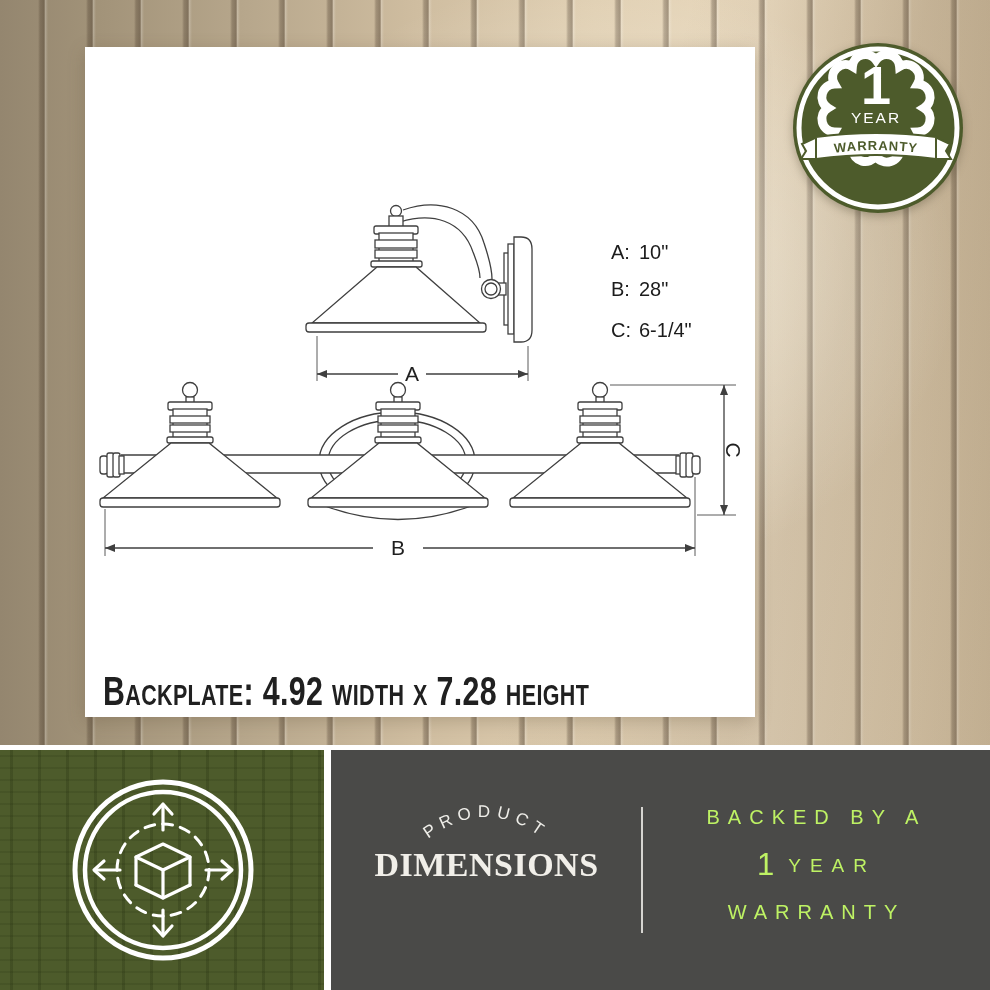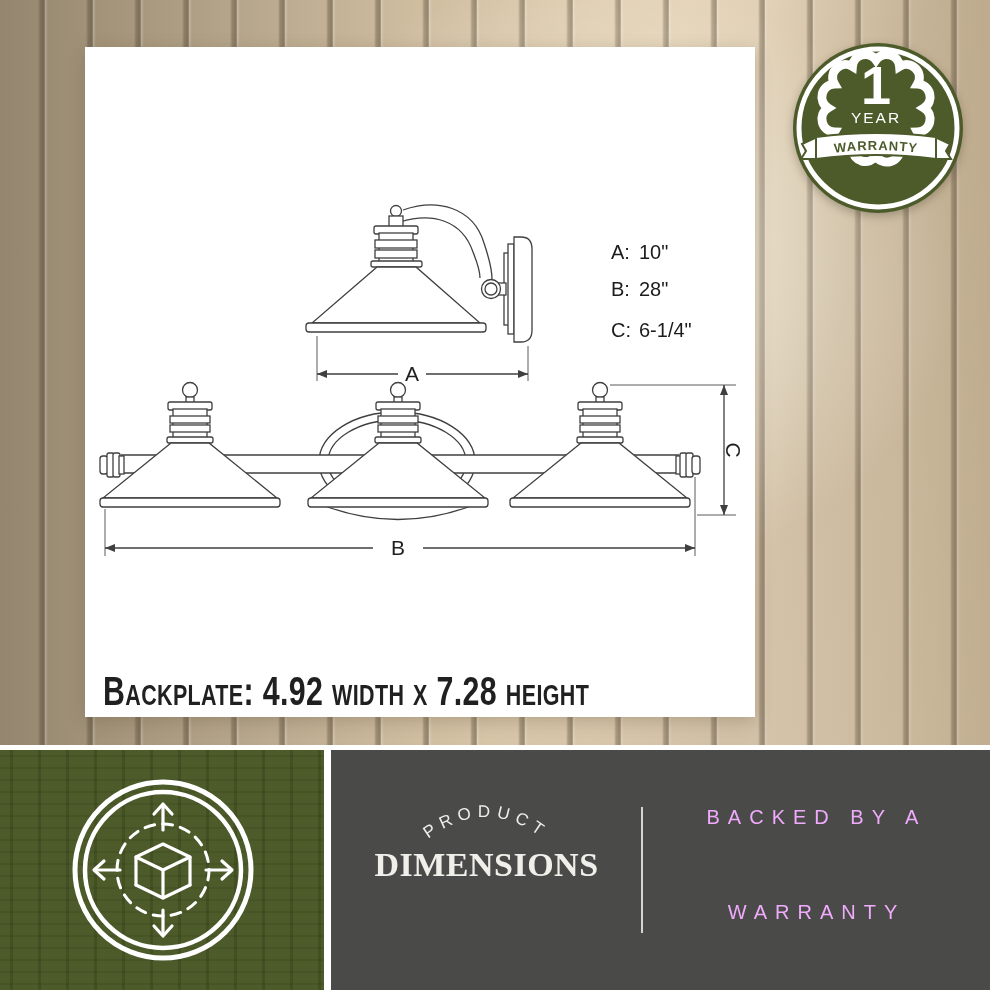--- a/index.html
+++ b/index.html
@@ -53,21 +53,21 @@
       repeating-linear-gradient(0deg, rgba(23,33,6,0) 0 5px, rgba(23,33,6,0.12) 5px 7px, rgba(23,33,6,0) 7px 12px);}
   .tile svg{position:absolute;left:0;top:0;}
 
   .panel{position:absolute;left:331px;top:5px;right:0;height:240px;background:#4a4a48;}
   .panel-left{position:absolute;left:0;top:0;width:311px;height:100%;}
   .arc-svg{position:absolute;left:0;top:24px;width:311px;height:92px;}
   .dim-title{position:absolute;left:0;top:96px;width:311px;text-align:center;
       font-family:"Liberation Serif",serif;font-size:34px;font-weight:600;
       color:#f1efe9;letter-spacing:0.5px;}
   .divider{position:absolute;left:310px;top:57px;width:2px;height:126px;background:#d6d5d1;}
-  .panel-right{position:absolute;left:312px;right:0;top:0;height:100%;color:#f0abfc;text-align:center;}
+  .panel-right{position:absolute;left:312px;right:0;top:0;height:100%;color:#bef264;text-align:center;}
   .w1{position:absolute;top:56px;width:100%;font-size:20px;letter-spacing:8px;}
   .w2{position:absolute;top:97px;width:100%;font-size:19px;letter-spacing:9px;}
   .w2 .num{font-size:31px;letter-spacing:2px;vertical-align:-3px;margin-right:12px;}
   .w3{position:absolute;top:151px;width:100%;font-size:20px;letter-spacing:8px;}
 </style>
 </head>
 <body>
 
 <div class="wood"></div>
 
@@ -257,16 +257,19 @@
           <textPath href="#apath" startOffset="50%" text-anchor="middle">PRODUCT</textPath>
         </text>
       </svg>
       <div class="dim-title">DIMENSIONS</div>
     </div>
 
     <div class="divider"></div>
 
     <div class="panel-right">
       <div class="w1">BACKED BY A</div>
+      <div class="w2">
+        <span class="num">1</span><span>YEAR</span>
+      </div>
       <div class="w3">WARRANTY</div>
     </div>
   </div>
 </div>
 
 </body></html>

